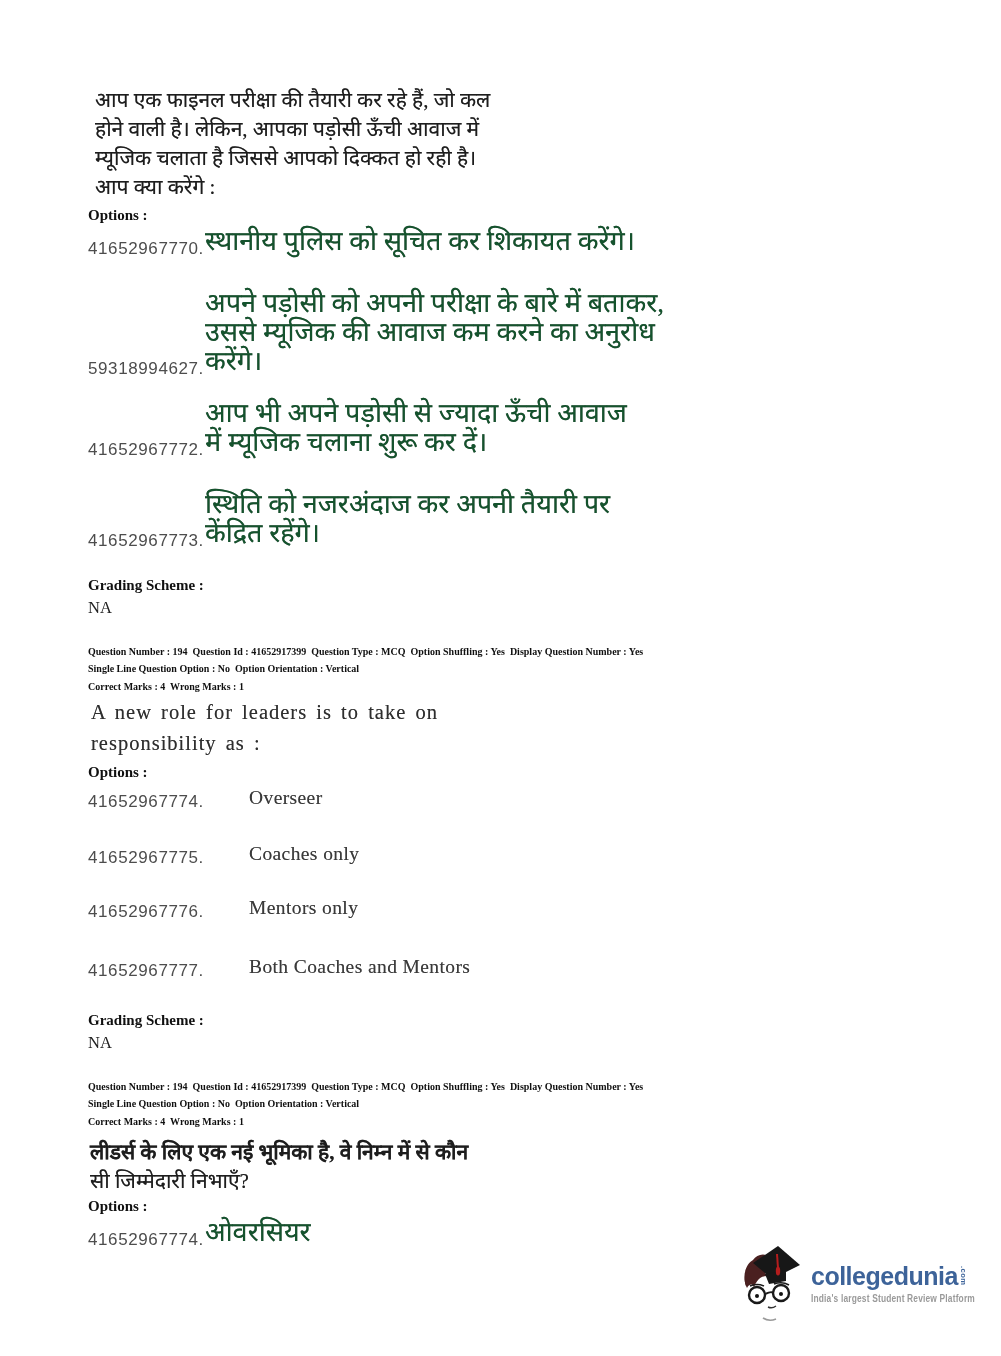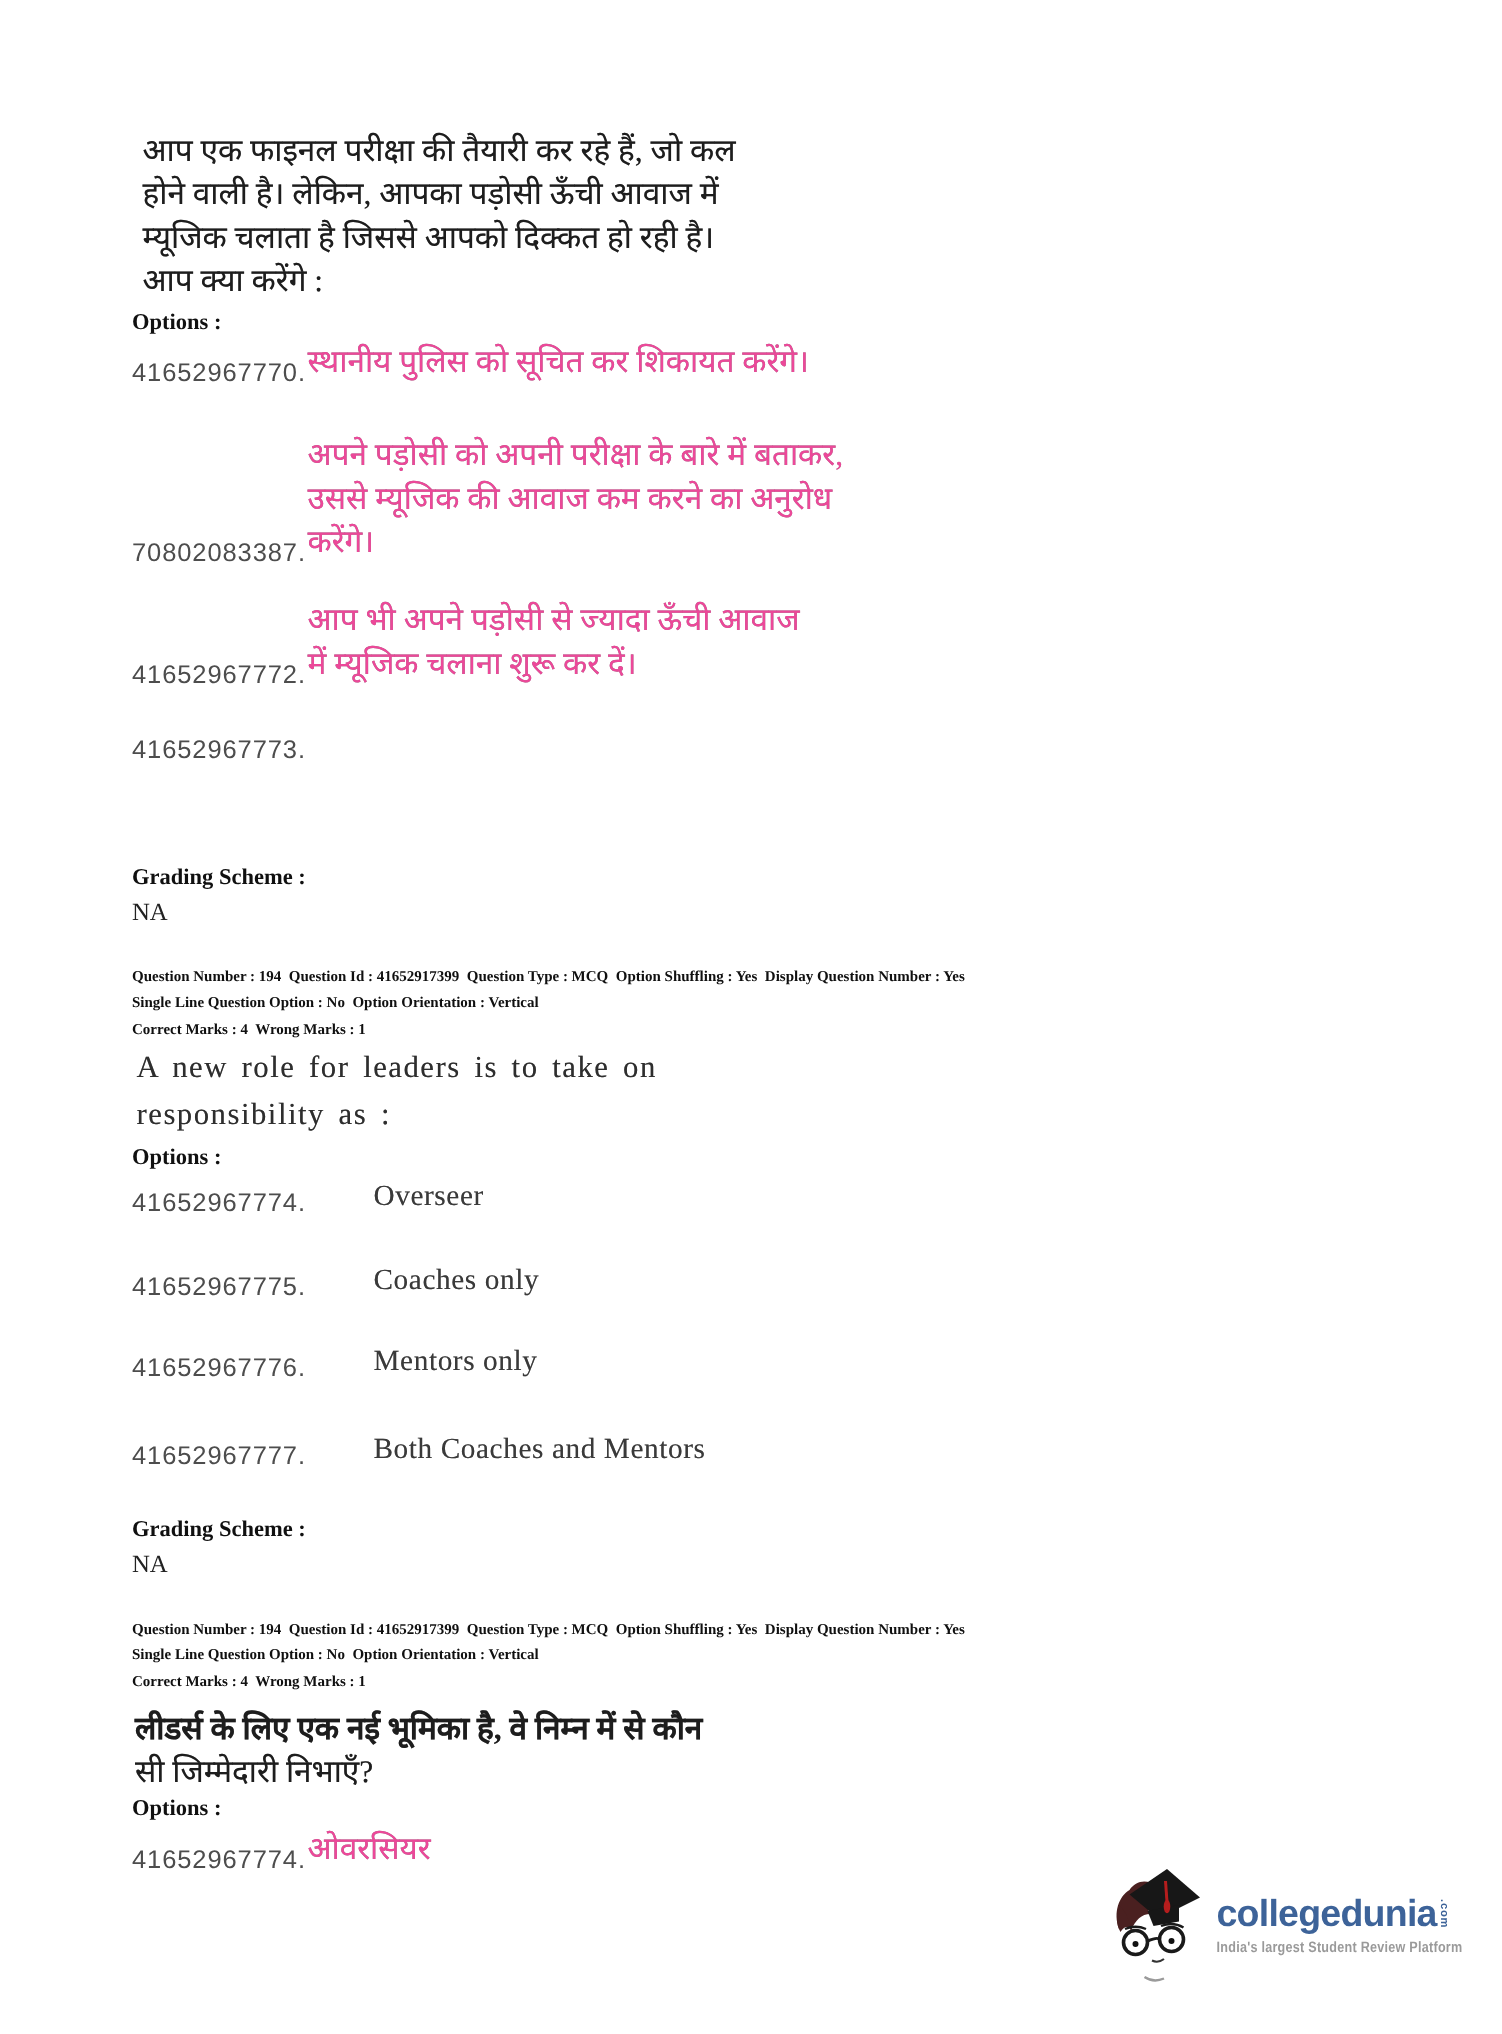--- a/index.html
+++ b/index.html
@@ -16,21 +16,21 @@
     text-shadow:0 0 .4px rgba(30,30,30,.55);
   }
   .opt-row { position:absolute; display:flex; align-items:flex-end; }
   .opt-id {
     width:117px; flex:0 0 117px;
     font-family:"Liberation Sans",sans-serif;
     font-size:17px; color:#4d4d4d; letter-spacing:.6px;
     margin-bottom:-3px; white-space:pre;
   }
   .opt-text-hi div {
-    font-size:21px; line-height:29px; color:#ec4899; white-space:pre;
+    font-size:27px; line-height:29px; color:#14532d; white-space:pre;
     font-family:"Liberation Serif","DejaVu Sans",serif;
     text-shadow:0 0 .4px rgba(30,30,30,.55);
   }
   .opt-text-en {
     font-family:"Liberation Serif",serif;
     font-size:19.5px; color:#3a3a3a; letter-spacing:.4px; white-space:pre;
     text-shadow:0 0 .3px rgba(40,40,40,.5);
     margin-left:44px;
   }
   .bold-label {
@@ -80,38 +80,42 @@
   <div class="abs bold-label" style="left:88px;top:207px;">Options :</div>
 
   <div class="opt-row" style="left:88px;top:227px;">
     <span class="opt-id">41652967770.</span>
     <span class="opt-text-hi">
         <div>स्थानीय पुलिस को सूचित कर शिकायत करेंगे।</div>
       </span>
   </div>
 
   <div class="opt-row" style="left:88px;top:289px;">
-    <span class="opt-id">70802083387.</span>
+    <span class="opt-id">59318994627.</span>
     <span class="opt-text-hi">
       <div>अपने पड़ोसी को अपनी परीक्षा के बारे में बताकर,</div>
       <div>उससे म्यूजिक की आवाज कम करने का अनुरोध</div>
       <div>करेंगे।</div>
     </span>
   </div>
 
   <div class="opt-row" style="left:88px;top:399px;">
     <span class="opt-id">41652967772.</span>
     <span class="opt-text-hi">
       <div>आप भी अपने पड़ोसी से ज्यादा ऊँची आवाज</div>
       <div>में म्यूजिक चलाना शुरू कर दें।</div>
     </span>
   </div>
 
   <div class="opt-row" style="left:88px;top:490px;">
     <span class="opt-id">41652967773.</span>
+    <span class="opt-text-hi">
+      <div>स्थिति को नजरअंदाज कर अपनी तैयारी पर</div>
+      <div>केंद्रित रहेंगे।</div>
+    </span>
   </div>
 
   <div class="abs bold-label" style="left:88px;top:577px;">Grading Scheme :</div>
   <div class="abs na-value" style="left:88px;top:598px;">NA</div>
 
   <div>
     <div class="abs meta-line" style="left:88px;top:646px;">Question Number : 194  Question Id : 41652917399  Question Type : MCQ  Option Shuffling : Yes  Display Question Number : Yes</div>
     <div class="abs meta-line" style="left:88px;top:663px;">Single Line Question Option : No  Option Orientation : Vertical</div>
     <div class="abs meta-line" style="left:88px;top:681px;">Correct Marks : 4  Wrong Marks : 1</div>
   </div>

